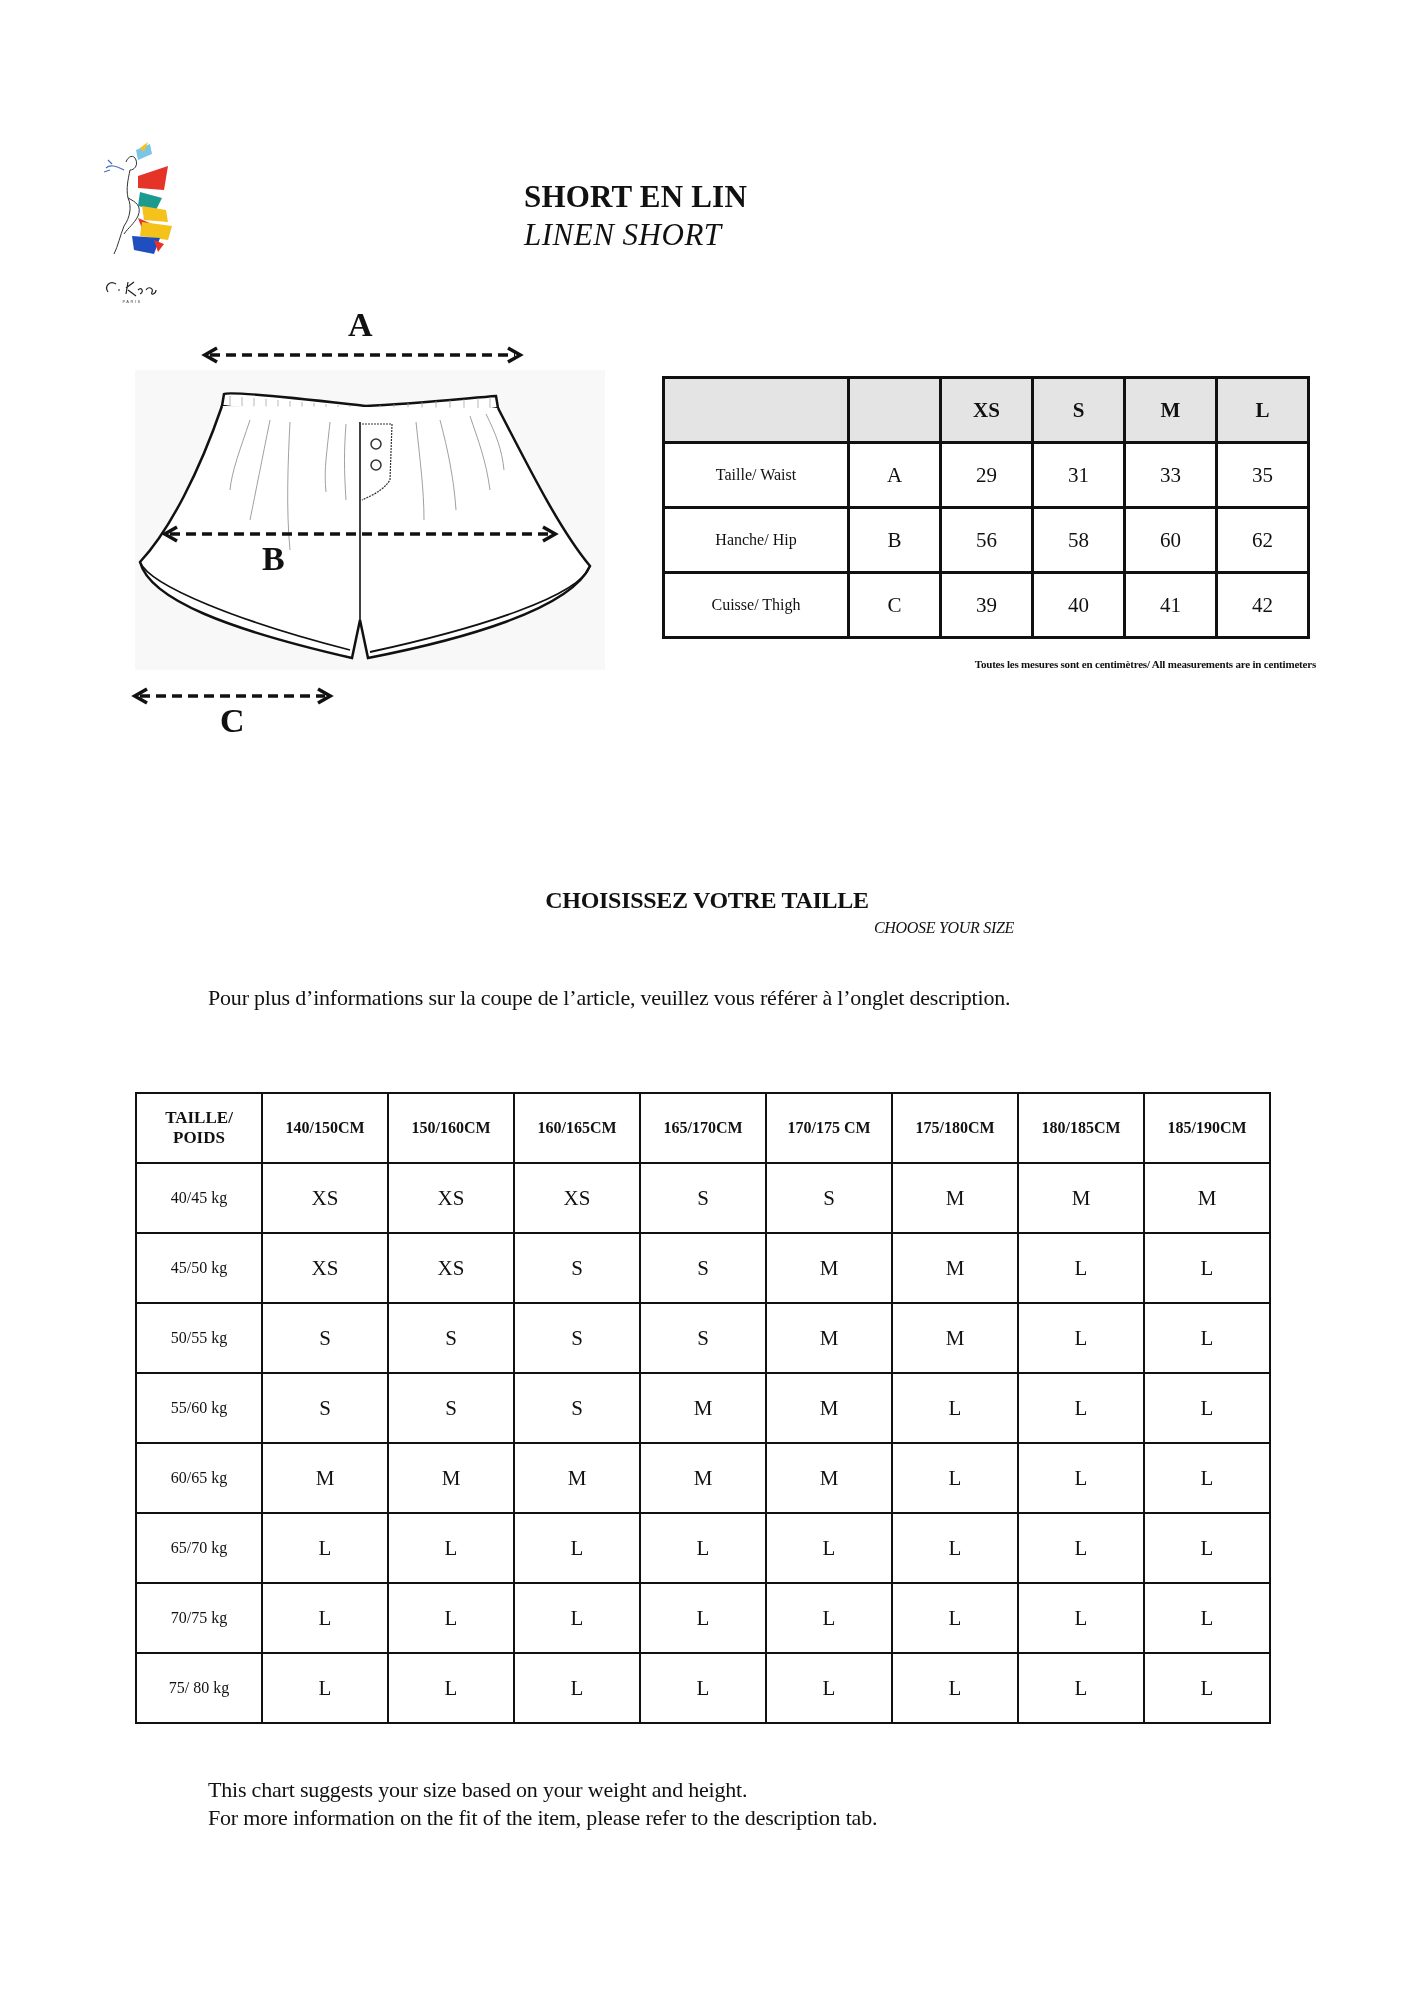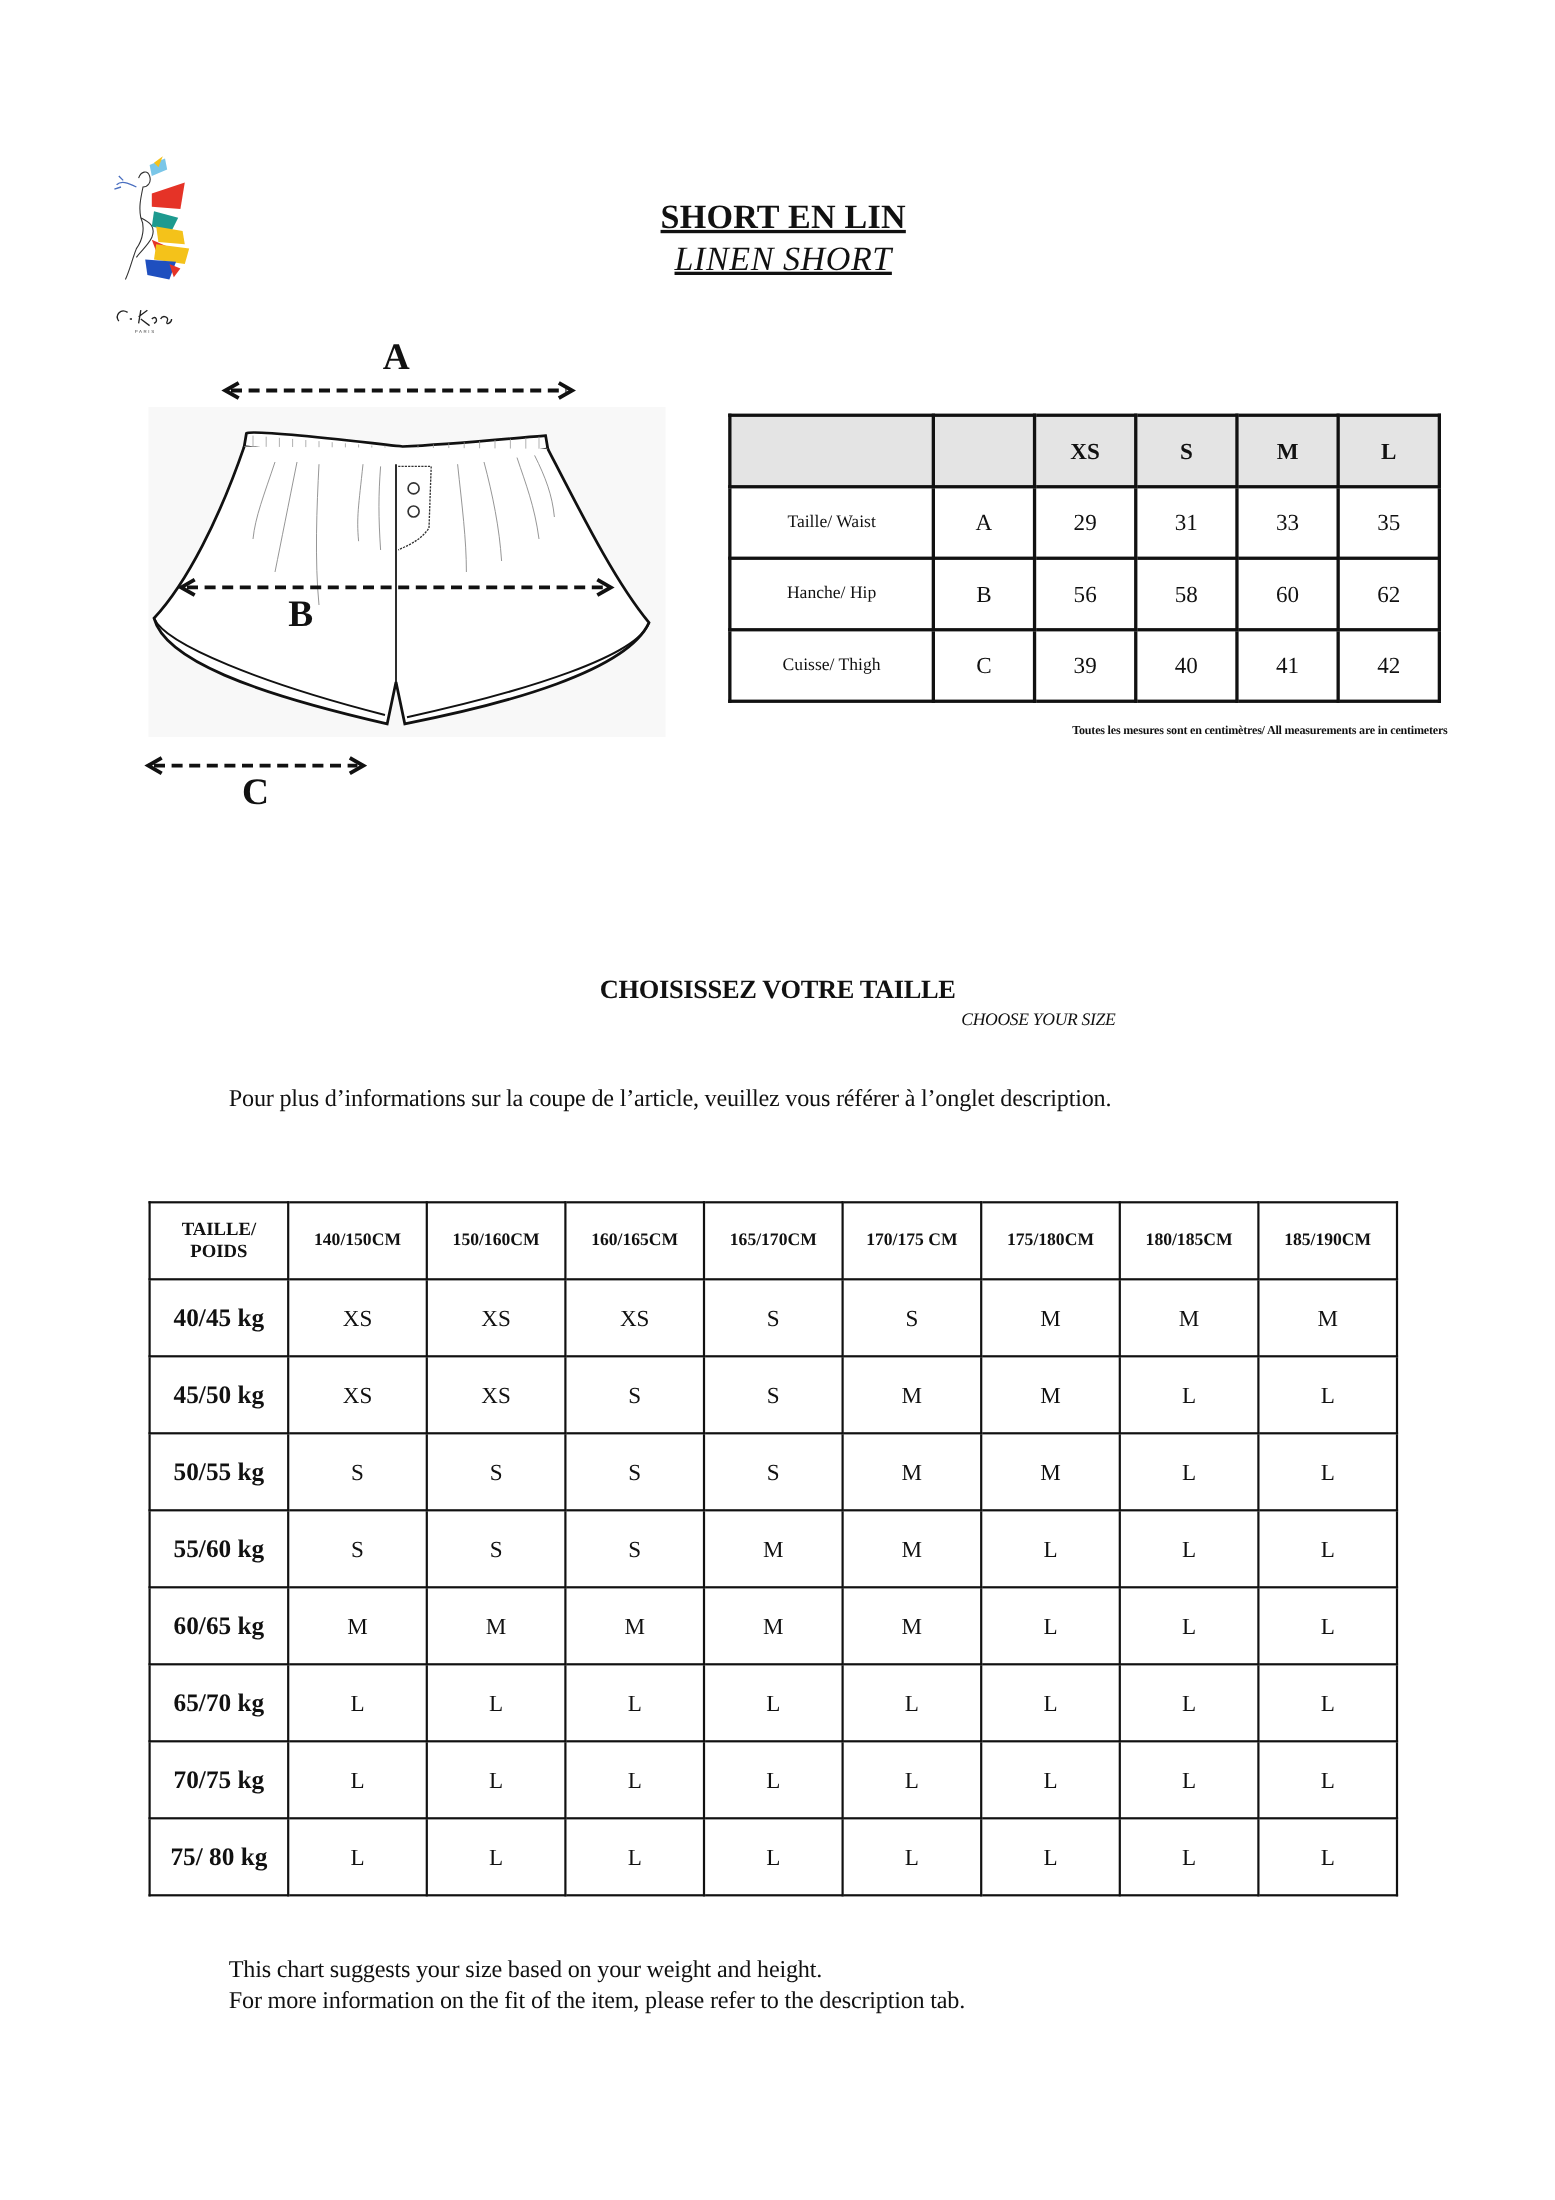--- a/index.html
+++ b/index.html
@@ -3,21 +3,21 @@
 <meta charset="utf-8">
 <style>
   html, body { margin:0; padding:0; background:#ffffff; }
   body { width:1414px; height:2000px; position:relative; overflow:hidden; font-family:"Liberation Serif","DejaVu Serif",serif; color:#111; }
   .abs { position:absolute; }
 
   
   #logo { left:98px; top:140px; width:82px; height:165px; }
 
   
-  #title-block { left:512px; top:178px; width:400px; text-align:center;text-decoration:underline; }
+  #title-block { left:524px; top:178px; width:400px; text-align:left; }
   #title-fr { font-weight:bold; font-size:31px; line-height:38px; letter-spacing:0.2px; }
   #title-en { font-style:italic; font-size:31px; line-height:38px; letter-spacing:0.5px; }
 
   
   #diagram { left:130px; top:310px; width:480px; height:440px; }
   .dim-label { font-weight:bold; font-size:34px; font-family:"Liberation Serif",serif; }
 
   
   #meas-table { left:662px; top:376px; border-collapse:collapse; }
   #meas-table td, #meas-table th { border:3px solid #111; text-align:center; vertical-align:middle; padding:0; }
@@ -33,21 +33,21 @@
   #choose-fr { font-weight:bold; font-size:24px; line-height:28px; letter-spacing:-0.3px; }
   #choose-en { font-style:italic; font-size:16px; line-height:28px; letter-spacing:-0.3px;text-align:right; }
   #intro-fr { left:208px; top:984px; width:1100px; font-size:22px; line-height:28px; letter-spacing:-0.2px; }
 
   
   #size-table { left:135px; top:1092px; border-collapse:collapse; }
   #size-table th, #size-table td { border:2.5px solid #111; text-align:center; vertical-align:middle; padding:0; }
   #size-table thead th { height:68px; font-weight:bold; font-size:16px; }
   #size-table thead th.corner { font-size:17px; line-height:20px; }
   #size-table td { height:68px; font-size:21px; }
-  #size-table td.wt { font-weight:bold; font-size:23px; width:124px;text-align:center; }
+  #size-table td.wt { font-weight:normal; font-size:16px; width:124px;text-align:center; }
   #size-table .hcol { width:124px; }
 
   #intro-en { left:208px; top:1776px; width:1100px; font-size:22px; line-height:28px; letter-spacing:-0.2px; }
 </style>
 </head>
 <body>
 
 <div id="logo" class="abs">
   <svg width="82" height="165" viewBox="0 0 82 165">
 

